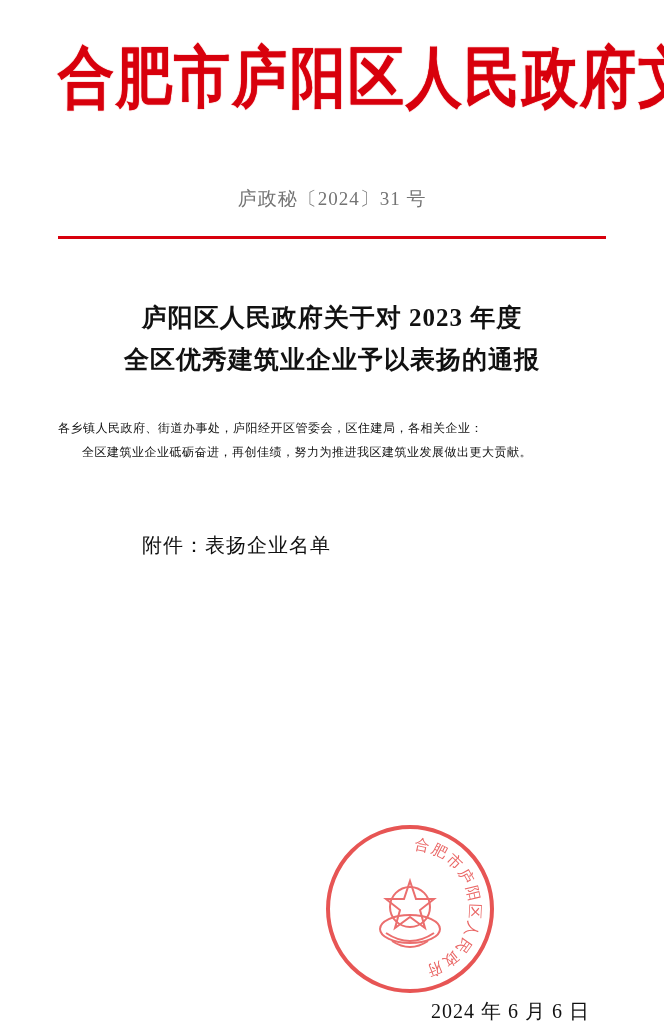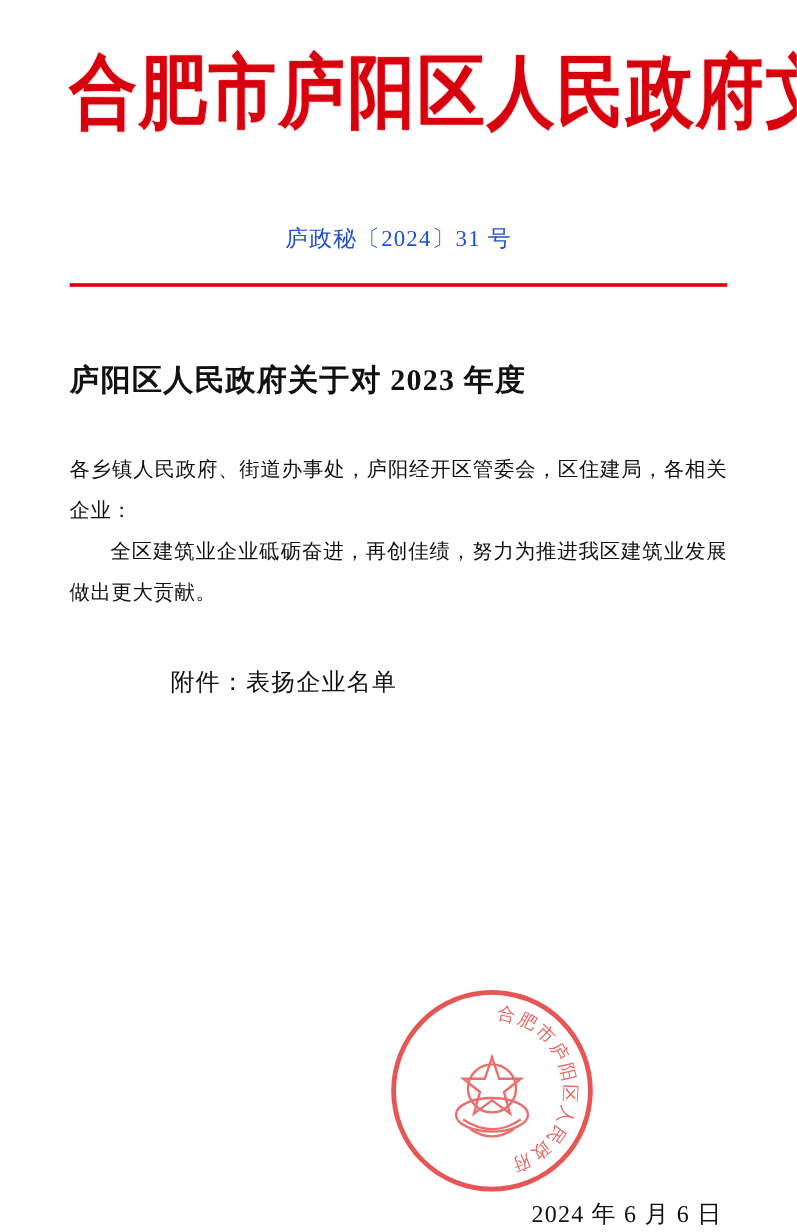--- a/index.html
+++ b/index.html
@@ -38,56 +38,57 @@
     transform-origin: center top;
     text-shadow: 0 0 1px #d8000c;
   }
 
   
   .doc-number {
     margin-top: 82px;
     text-align: center;
     font-size: 19px;
     letter-spacing: 1px;
-    color: #1d4ed8;
+    color: #737373;
   }
 
   
   .red-rule {
     margin-top: 24px;
     height: 3px;
     background: #d8000c;
     width: 100%;
   }
 
   
   .title {
     margin-top: 58px;
+    text-align: center;
     font-size: 25px;
     font-weight: bold;
     line-height: 1.65;
     letter-spacing: 1px;
   }
   .title-line { display: block; }
 
   
   .body-text {
     margin-top: 36px;
-    font-size: 17px;
+    font-size: 12px;
     line-height: 2.0;
     letter-spacing: 0.5px;
     text-align: justify;
     text-justify: inter-ideograph;
   }
   .para { margin: 0 0 0 0; }
   .para.indent { text-indent: 2em; }
 
   
   .attachment {
-    margin-top: 44px;
+    margin-top: 68px;
     font-size: 20px;
     letter-spacing: 1px;
     padding-left: 4.2em;
   }
 
   
   .sign-block {
     position: absolute;
     right: 58px;
     bottom: 42px;
@@ -106,40 +107,41 @@
     box-sizing: border-box;
   }
   .seal-inner {
     position: absolute;
     inset: 0;
     border-radius: 50%;
   }
   .seal svg { display: block; }
   .sign-date {
     position: absolute;
-    right: 4px;
+    right: 16px;
     bottom: 0;
     font-size: 20px;
     letter-spacing: 1px;
     white-space: nowrap;
   }
 </style>
 </head>
 <body>
 
 <div class="page">
 
   <div class="masthead">合肥市庐阳区人民政府文件</div>
 
   <div class="doc-number">庐政秘〔2024〕31 号</div>
 
   <div class="red-rule"></div>
 
   <div class="title">
     <span class="title-line">庐阳区人民政府关于对 2023 年度</span>
+    <span class="title-line">全区优秀建筑业企业予以表扬的通报</span>
   </div>
 
   <div class="body-text">
     <p class="para">各乡镇人民政府、街道办事处，庐阳经开区管委会，区住建局，各相关企业：</p>
     <p class="para indent">全区建筑业企业砥砺奋进，再创佳绩，努力为推进我区建筑业发展做出更大贡献。</p>
   </div>
 
   <div class="attachment">附件：表扬企业名单</div>
 
   <div class="sign-block">

